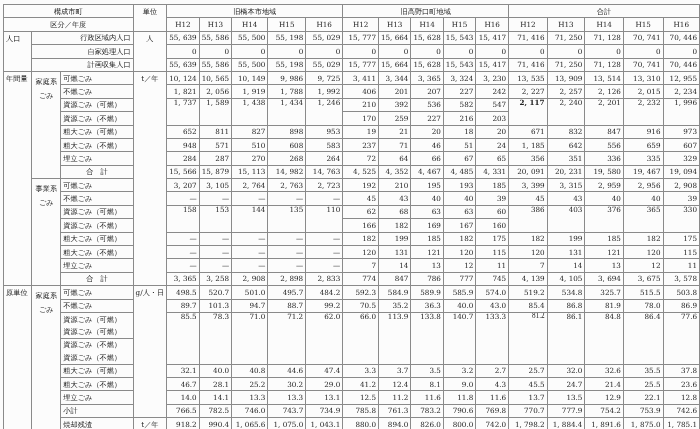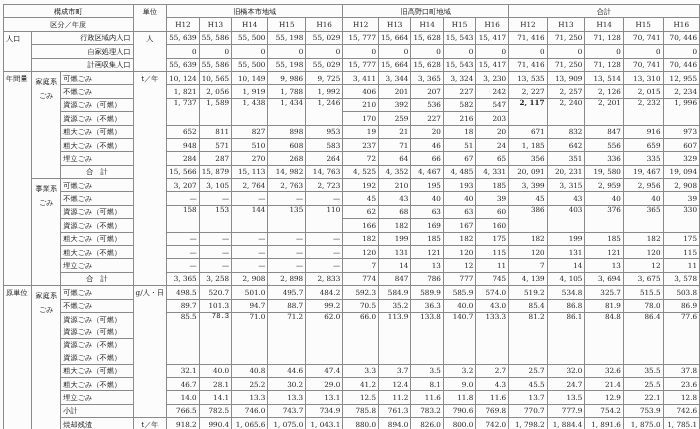--- a/index.html
+++ b/index.html
@@ -426,30 +426,30 @@
         <td class="num">43.0</td>
         <td class="num">85.4</td>
         <td class="num">86.8</td>
         <td class="num">81.9</td>
         <td class="num">78.0</td>
         <td class="num">86.9</td>
       </tr>
       <tr>
         <td class="l" style="border-bottom:none">資源ごみ（可燃）</td>
         <td class="num" rowspan="4" style="vertical-align: top;">85.5</td>
-        <td class="num" rowspan="4" style="vertical-align: top; font-family: Liberation Mono, monospace;">78.3</td>
+        <td class="num" rowspan="4" style="vertical-align: top;">78.3</td>
         <td class="num" rowspan="4" style="vertical-align: top;">71.0</td>
         <td class="num" rowspan="4" style="vertical-align: top;">71.2</td>
         <td class="num" rowspan="4" style="vertical-align: top;">62.0</td>
         <td class="num" rowspan="4" style="vertical-align: top;">66.0</td>
         <td class="num" rowspan="4" style="vertical-align: top;">113.9</td>
         <td class="num" rowspan="4" style="vertical-align: top;">133.8</td>
         <td class="num" rowspan="4" style="vertical-align: top;">140.7</td>
         <td class="num" rowspan="4" style="vertical-align: top;">133.3</td>
-        <td class="num" rowspan="4" style="vertical-align: top;">81.2</td>
+        <td class="num" rowspan="4" style="vertical-align: top; font-family: Liberation Serif, serif;">81.2</td>
         <td class="num" rowspan="4" style="vertical-align: top;">86.1</td>
         <td class="num" rowspan="4" style="vertical-align: top;">84.8</td>
         <td class="num" rowspan="4" style="vertical-align: top;">86.4</td>
         <td class="num" rowspan="4" style="vertical-align: top;">77.6</td>
       </tr>
       <tr>
         <td class="l" style="border-top:none">資源ごみ（可燃）</td>
       </tr>
       <tr>
         <td class="l" style="border-bottom:none">資源ごみ（不燃）</td>

